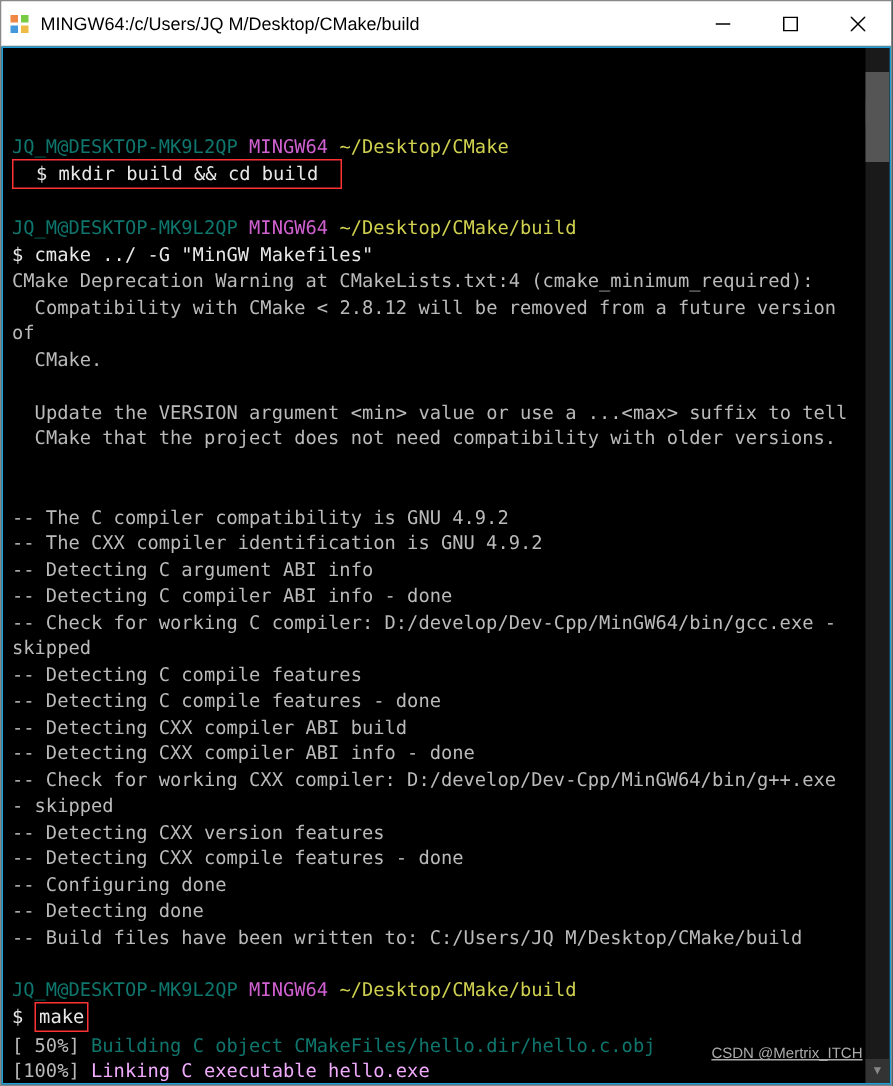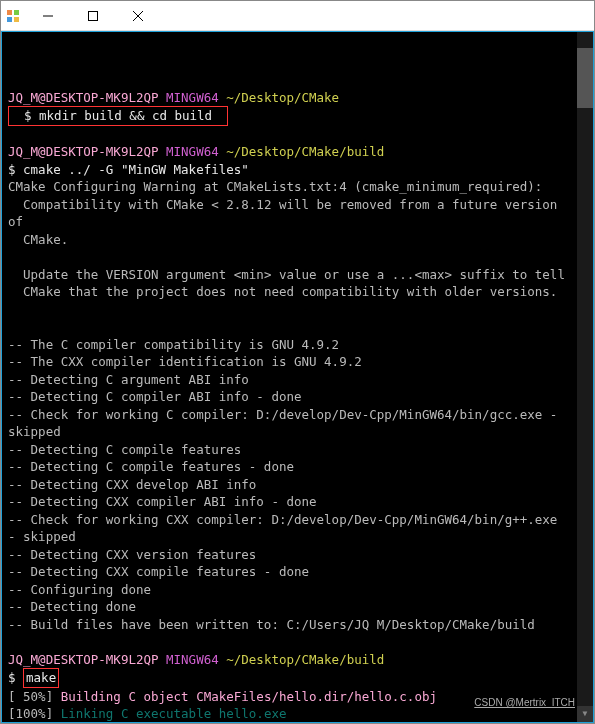--- a/index.html
+++ b/index.html
@@ -7,22 +7,22 @@
   .window { background: #fff; border: 1px solid #888; width: 595px; height: 724px; display: flex; flex-direction: column; }
   .titlebar { display: flex; align-items: center; height: 30px; background: #fff; border-bottom: 1px solid #ddd; }
   .titlebar-icon { width: 24px; display:flex; align-items:center; justify-content:center; }
   .title { flex: 1; font-family: "Segoe UI", sans-serif; font-size: 12px; color: #000; padding-left: 2px; }
   .winbtns { display: flex; }
   .winbtn { width: 45px; height: 29px; display:flex; align-items:center; justify-content:center; font-family: "Segoe UI", sans-serif; font-size: 11px; color:#000; }
   .terminal { flex:1; background:#000; color:#ccc; padding: 4px 6px; line-height: 1.4; white-space: pre-wrap; overflow:hidden; position:relative; border:1px solid #1fa0d8; }
   .scrollbar { position:absolute; right:0; top:0; width:16px; height:100%; background:#1a1a1a; }
   .scroll-up, .scroll-down { height:16px; background:#333; display:flex; align-items:center; justify-content:center; color:#888; font-size:8px; }
   .scroll-thumb { position:absolute; top:16px; width:16px; height:60px; background:#555; }
-  .green { color:#f9a8d4; }
-  .bright-green { color:#0f766e; }
+  .green { color:#0f766e; }
+  .bright-green { color:#f0abfc; }
   .magenta { color:#d060d0; }
   .yellow { color:#d0d050;text-align:right; }
   .white { color:#e8e8e8; }
   .grey { color:#bababa; }
   .red-box { border: 1.5px solid #ff3333; display:inline-block; padding: 0 15px; }
   .red-box-sm { border: 1.5px solid #ff3333; display:inline-block; padding: 0 2px; }
   .content { margin-right:16px; }
   .watermark { position:absolute; right:18px; bottom:12px; color:#aaa; font-size:10px; font-family: "Segoe UI", sans-serif; text-decoration: underline; }
 </style>
 </head>
@@ -31,20 +31,21 @@
 <div class="window">
   <div class="titlebar">
     <div class="titlebar-icon">
       <svg width="14" height="14">
           <rect x="1" y="1" width="5" height="5" fill="#e84"></rect>
           <rect x="8" y="1" width="5" height="5" fill="#7c4"></rect>
           <rect x="1" y="8" width="5" height="5" fill="#49d"></rect>
           <rect x="8" y="8" width="5" height="5" fill="#eb4"></rect>
         </svg>
     </div>
+    <div class="title">MINGW64:/c/Users/JQ M/Desktop/CMake/build</div>
     <div class="winbtns">
       <div class="winbtn">
           <svg width="10" height="10">
             <line x1="0" y1="5" x2="10" y2="5" stroke="#000"></line>
           </svg>
         </div>
       <div class="winbtn">
           <svg width="10" height="10">
             <rect x="0.5" y="0.5" width="9" height="9" fill="none" stroke="#000"></rect>
           </svg>
@@ -57,36 +58,36 @@
         </div>
     </div>
   </div>
   <div class="terminal">
     <div class="content">
 <span class="green">JQ_M@DESKTOP-MK9L2QP</span> <span class="magenta">MINGW64</span> <span class="yellow">~/Desktop/CMake</span>
 <span class="red-box"><span class="white">$ mkdir build &amp;&amp; cd build</span></span>&nbsp;
 
 <span class="green">JQ_M@DESKTOP-MK9L2QP</span> <span class="magenta">MINGW64</span> <span class="yellow">~/Desktop/CMake/build</span>
 <span class="white">$ cmake ../ -G "MinGW Makefiles"</span>
-<span class="grey">CMake Configuring Warning at CMakeLists.txt:4 (cmake_minimum_required):</span>
+<span class="grey">CMake Deprecation Warning at CMakeLists.txt:4 (cmake_minimum_required):</span>
 <span class="grey">  Compatibility with CMake &lt; 2.8.12 will be removed from a future version of</span>
 <span class="grey">  CMake.</span>
 
 <span class="grey">  Update the VERSION argument &lt;min&gt; value or use a ...&lt;max&gt; suffix to tell</span>
 <span class="grey">  CMake that the project does not need compatibility with older versions.</span>
 
 
 <span class="grey">-- The C compiler compatibility is GNU 4.9.2</span>
 <span class="grey">-- The CXX compiler identification is GNU 4.9.2</span>
 <span class="grey">-- Detecting C argument ABI info</span>
 <span class="grey">-- Detecting C compiler ABI info - done</span>
 <span class="grey">-- Check for working C compiler: D:/develop/Dev-Cpp/MinGW64/bin/gcc.exe - skipped</span>
 <span class="grey">-- Detecting C compile features</span>
 <span class="grey">-- Detecting C compile features - done</span>
-<span class="grey">-- Detecting CXX develop ABI info</span>
+<span class="grey">-- Detecting CXX compiler ABI build</span>
 <span class="grey">-- Detecting CXX compiler ABI info - done</span>
 <span class="grey">-- Check for working CXX compiler: D:/develop/Dev-Cpp/MinGW64/bin/g++.exe - skipped</span>
 <span class="grey">-- Detecting CXX version features</span>
 <span class="grey">-- Detecting CXX compile features - done</span>
 <span class="grey">-- Configuring done</span>
 <span class="grey">-- Detecting done</span>
 <span class="grey">-- Build files have been written to: C:/Users/JQ M/Desktop/CMake/build</span>
 
 <span class="green">JQ_M@DESKTOP-MK9L2QP</span> <span class="magenta">MINGW64</span> <span class="yellow">~/Desktop/CMake/build</span>
 <span class="white">$ </span><span class="red-box-sm"><span class="white">make</span></span>

